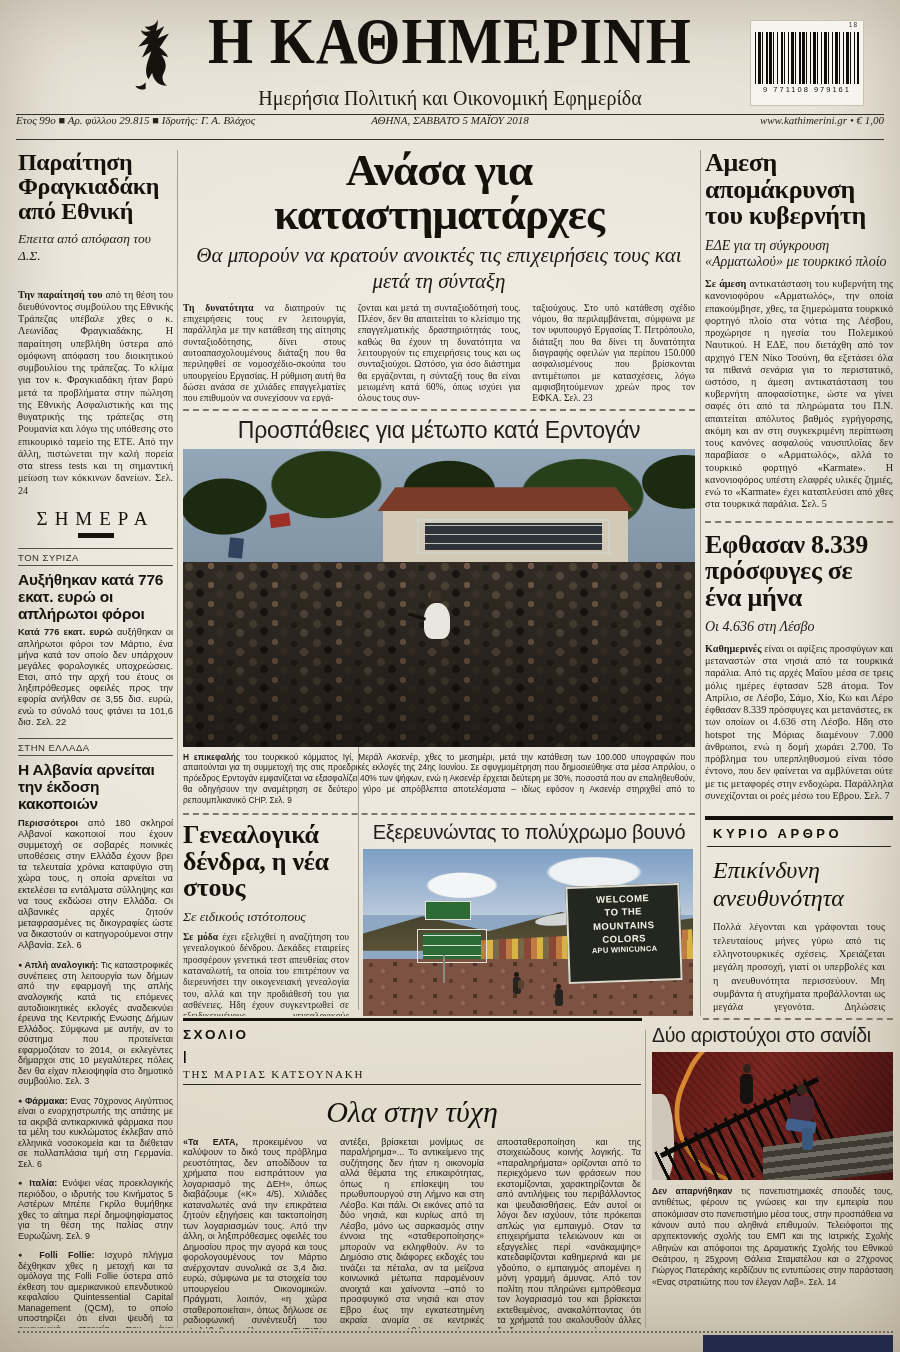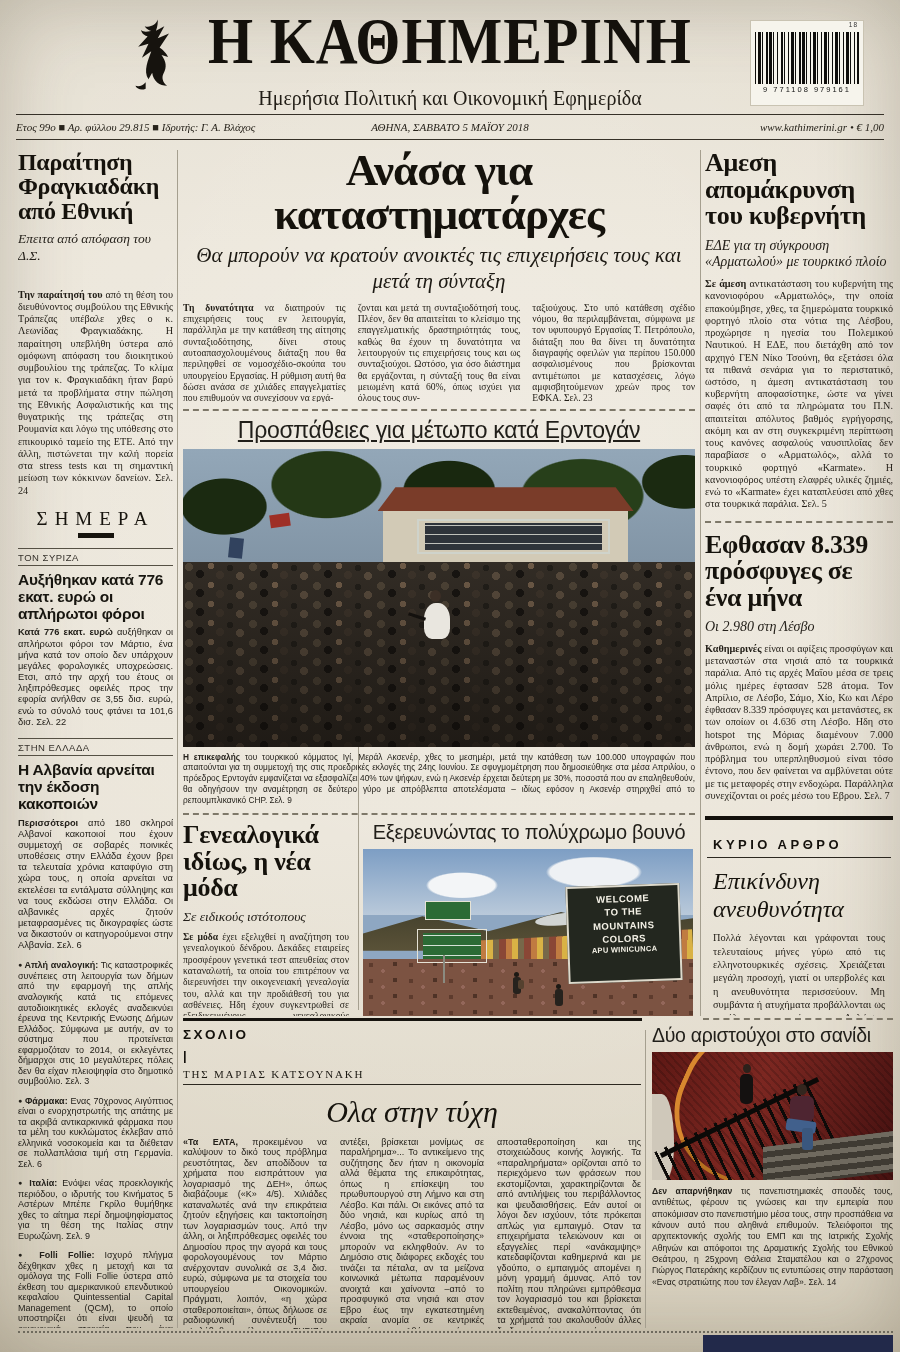--- a/index.html
+++ b/index.html
@@ -12,21 +12,21 @@
     font-family:"Liberation Sans",sans-serif;}
   .serif{font-family:"Liberation Serif",serif;}
 
   
   .m-title{position:absolute;left:150px;right:150px;top:8px;text-align:center;
     font:bold 58px/1.05 "Liberation Serif",serif;letter-spacing:1px;color:#14110c;transform:scaleY(1.12);transform-origin:top;}
   .m-sub{position:absolute;left:150px;right:150px;top:88px;text-align:center;
     font:20px/1 "Liberation Serif",serif;color:#211d16;}
   .m-info{position:absolute;left:16px;right:16px;top:114px;height:24px;
     border-top:1px solid #363128;border-bottom:1px solid #363128;
-    display:flex;align-items:center;font:italic 11px/1 "Liberation Serif",serif;color:#27231b;}
+    display:flex;align-items:flex-start;font:italic 11px/1 "Liberation Serif",serif;color:#27231b;}
   .m-info>span{flex:1;}
   .m-info .mid{text-align:center;}
   .m-info .rgt{text-align:right;}
   .logo{position:absolute;left:127px;top:14px;width:56px;height:84px;}
   .barcode-wrap{position:absolute;right:36px;top:20px;width:104px;height:78px;
     background:#f6f4ec;border:1px solid #c9c3b2;padding:3px 4px;}
   .barcode{height:52px;margin-top:8px;
     background:repeating-linear-gradient(90deg,#0e0d0b 0 1.5px,transparent 1.5px 3.5px,#0e0d0b 3.5px 6px,transparent 6px 7px,#0e0d0b 7px 8.5px,transparent 8.5px 11px);}
   .barcode-num{font:7.5px/1 "Liberation Sans",sans-serif;letter-spacing:2px;text-align:center;margin-top:2px;color:#111;}
   .barcode-issue{position:absolute;right:5px;top:1px;font:6.5px/1 "Liberation Sans",sans-serif;letter-spacing:1px;color:#333;}
@@ -36,21 +36,21 @@
   .hthick{position:absolute;height:3px;background:#16130e;}
   .dash{border-top:2px dashed #7e7869;margin:7px 0;height:0;}
   .dash-abs{position:absolute;border-top:2px dashed #7e7869;height:0;}
   .dotted-bottom{position:absolute;left:18px;width:875px;top:1331px;border-top:2px dotted #6e6a5d;}
   .navy{position:absolute;left:703px;top:1335px;width:190px;height:17px;background:#22294a;}
 
   
   .h-lg{font:bold 45px/0.98 "Liberation Serif",serif;letter-spacing:-1px;color:#15120c;text-align:center;}
   .h-md{font:bold 24px/1.02 "Liberation Serif",serif;color:#15120c;letter-spacing:-.3px;}
   .h-md2{font:bold 26px/1.02 "Liberation Serif",serif;color:#15120c;letter-spacing:-.3px;}
-  .h-sans{font:400 23px/1.08 "Liberation Sans",sans-serif;color:#201e19;text-align:center;letter-spacing:-.3px;text-decoration:underline;}
+  .h-sans{font:400 23px/1.08 "Liberation Sans",sans-serif;color:#201e19;text-align:center;letter-spacing:-.3px;}
   .h-sans-sm{font:400 20px/1.08 "Liberation Sans",sans-serif;color:#201e19;letter-spacing:-.3px;}
   .sub-it{font:italic 13.5px/1.2 "Liberation Serif",serif;color:#24201a;}
   .sub-it2{font:italic 21px/1.25 "Liberation Serif",serif;color:#1c1913;text-align:center;}
   .bserif{font:10.2px/1.2 "Liberation Serif",serif;text-align:justify;color:#211d16;}
   .bserif-sm{font:9.6px/1.18 "Liberation Serif",serif;text-align:justify;color:#211d16;}
   .bsans{font:9.3px/1.2 "Liberation Sans",sans-serif;text-align:justify;color:#24211b;}
   .bsans-sm{font:9px/1.17 "Liberation Sans",sans-serif;text-align:justify;color:#24211b;}
   .cap{font:8.3px/1.32 "Liberation Sans",sans-serif;text-align:justify;color:#24211b;}
   .lead{font-weight:bold;}
   .pg{font-weight:normal;}
@@ -162,21 +162,21 @@
 
   
   .sx-head{border-bottom:1px solid #2c2820;padding:3px 0 4px;display:flex;align-items:baseline;gap:7px;flex-direction:column;}
   .sx-name{font:bold 13.5px/1 "Liberation Sans",sans-serif;letter-spacing:2.5px;color:#14110c;}
   .sx-sep{font:13px/1 "Liberation Sans",sans-serif;color:#14110c;font-weight:bold;}
   .sx-by{font:11px/1 "Liberation Serif",serif;letter-spacing:1.8px;color:#1c1913;}
   .sx-title{font:italic 30px/1.1 "Liberation Serif",serif;text-align:center;margin:10px 0 9px;color:#16130d;}
   .sx-body{columns:3;column-gap:13px;height:228px;overflow:hidden;}
 
   .kyrio{border-top:4px solid #14110c;border-bottom:2px solid #14110c;margin-top:14px;padding:0 2px 10px;}
-  .ky-head{font:bold 13px/1 "Liberation Sans",sans-serif;letter-spacing:3.5px;padding:18px 6px 6px;border-bottom:1px solid #2c2820;color:#14110c;}
+  .ky-head{font:bold 13px/1 "Liberation Sans",sans-serif;letter-spacing:3.5px;padding:7px 6px 6px;border-bottom:1px solid #2c2820;color:#14110c;}
   .ky-title{font:italic 24px/1.15 "Liberation Serif",serif;margin:10px 6px 8px;color:#16130d;}
   .ky-body{font:10.3px/1.3 "Liberation Serif",serif;text-align:justify;padding:0 6px;color:#211d16;}
 
   .col-left{position:absolute;left:18px;top:150px;width:155px;height:1178px;overflow:hidden;}
   .col-center{position:absolute;left:183px;top:148px;width:512px;height:868px;overflow:hidden;}
   .col-right{position:absolute;left:705px;top:150px;width:188px;height:866px;overflow:hidden;}
   .sxolio{position:absolute;left:183px;top:1025px;width:458px;height:304px;overflow:hidden;}
   .theater{position:absolute;left:652px;top:1025px;width:241px;height:304px;overflow:hidden;}
 
   .sub-row{display:flex;gap:14px;margin-top:4px;height:282px;overflow:hidden;}
@@ -315,21 +315,21 @@
     <p class="cap" style="margin:5px 0 0;">
       <span class="lead">Η επικεφαλής</span>
       <span>του τουρκικού κόμματος Ιγί, Μεράλ Ακσενέρ, χθες το μεσημέρι, μετά την κατάθεση των 100.000 υπογραφών που απαιτούνται για τη συμμετοχή της στις προεδρικές εκλογές της 24ης Ιουνίου. Σε σφυγμομέτρηση που δημοσιεύθηκε στα μέσα Απριλίου, ο πρόεδρος Ερντογάν εμφανίζεται να εξασφαλίζει 40% των ψήφων, ενώ η Ακσενέρ έρχεται δεύτερη με 30%, ποσοστά που αν επαληθευθούν, θα οδηγήσουν την αναμέτρηση σε δεύτερο γύρο με απρόβλεπτα αποτελέσματα – ιδίως εφόσον η Ακσενέρ στηριχθεί από το ρεπουμπλικανικό CHP.</span>
       <span class="pg">Σελ. 9</span>
     </p>
 
     <div class="dash"></div>
 
     <div class="sub-row">
       <div class="gen-col">
-        <div class="h-md2">Γενεαλογικά ιδίως, η νέα μόδα</div>
+        <div class="h-md2">Γενεαλογικά δένδρα, η νέα στους</div>
         <div class="sub-it" style="margin:7px 0 6px;">Σε ειδικούς ιστότοπους</div>
         <p class="bserif-sm" style="margin:0;">
           <span class="lead">Σε μόδα</span>
           <span>έχει εξελιχθεί η αναζήτηση του γενεαλογικού δένδρου. Δεκάδες εταιρείες προσφέρουν γενετικά τεστ απευθείας στον καταναλωτή, τα οποία του επιτρέπουν να διερευνήσει την οικογενειακή γενεαλογία του, αλλά και την προδιάθεσή του για ασθένειες. Ηδη έχουν συγκεντρωθεί σε εξειδικευμένους γενεαλογικούς ιστότοπους στοιχεία για 130 εκατ. γενεαλογικά δένδρα από ενθουσιώδεις λάτρεις της διερεύνησης. Το μεγαλύτερο οικογενειακό δένδρο αποτελείται από 13 εκατ. άτομα, που συνδέονταν με γενετικούς και οικογενειακούς δεσμούς τα τελευταία 500 χρόνια.</span>
           
         </p>
       </div>
 
       <div class="mtn-col">
         <div class="h-sans-sm" style="text-align:center;">Εξερευνώντας το πολύχρωμο βουνό</div>
@@ -406,21 +406,21 @@
         <span class="lead">Σε άμεση</span>
         <span>αντικατάσταση του κυβερνήτη της κανονιοφόρου «Αρματωλός», την οποία επακούμβησε, χθες, τα ξημερώματα τουρκικό φορτηγό πλοίο στα νότια της Λέσβου, προχώρησε η ηγεσία του Πολεμικού Ναυτικού. Η ΕΔΕ, που διετάχθη από τον αρχηγό ΓΕΝ Νίκο Τσούνη, θα εξετάσει όλα τα πιθανά σενάρια για το περιστατικό, ωστόσο, η άμεση αντικατάσταση του κυβερνήτη αποφασίστηκε, ώστε να γίνει σαφές ότι από τα πληρώματα του Π.Ν. απαιτείται απόλυτος βαθμός εγρήγορσης, ακόμη και αν στη συγκεκριμένη περίπτωση τους κανόνες ασφαλούς ναυσιπλοΐας δεν παραβίασε ο «Αρματωλός», αλλά το τουρκικό φορτηγό «Karmate». Η κανονιοφόρος υπέστη ελαφρές υλικές ζημιές, ενώ το «Karmate» έχει καταπλεύσει από χθες στα τουρκικά παράλια.</span>
         <span class="pg">Σελ. 5</span>
       </p>
     </div>
 
     <div class="dash" style="margin:10px 0 9px;"></div>
 
     <div>
       <div class="h-md2">Εφθασαν 8.339 πρόσφυγες σε ένα μήνα</div>
-      <div class="sub-it" style="margin:8px 0 7px;font-size:14px;">Οι 2.980 στη Λέσβο</div>
+      <div class="sub-it" style="margin:8px 0 7px;font-size:14px;">Οι 4.636 στη Λέσβο</div>
       <p class="bserif" style="margin:0;">
         <span class="lead">Καθημερινές</span>
         <span>είναι οι αφίξεις προσφύγων και μεταναστών στα νησιά από τα τουρκικά παράλια. Από τις αρχές Μαΐου μέσα σε τρεις μόλις ημέρες έφτασαν 528 άτομα. Τον Απρίλιο, σε Λέσβο, Σάμο, Χίο, Κω και Λέρο έφθασαν 8.339 πρόσφυγες και μετανάστες, εκ των οποίων οι 4.636 στη Λέσβο. Ηδη στο hotspot της Μόριας διαμένουν 7.000 άνθρωποι, ενώ η δομή χωράει 2.700. Το πρόβλημα του υπερπληθυσμού είναι τόσο έντονο, που δεν φαίνεται να αμβλύνεται ούτε με τις μεταφορές στην ενδοχώρα. Παράλληλα συνεχίζονται οι ροές μέσω του Εβρου.</span>
         <span class="pg">Σελ. 7</span>
       </p>
     </div>
 
     <div class="kyrio">
       <div class="ky-head">ΚΥΡΙΟ ΑΡΘΡΟ</div>
       <div class="ky-title">Επικίνδυνη ανευθυνότητα</div>

